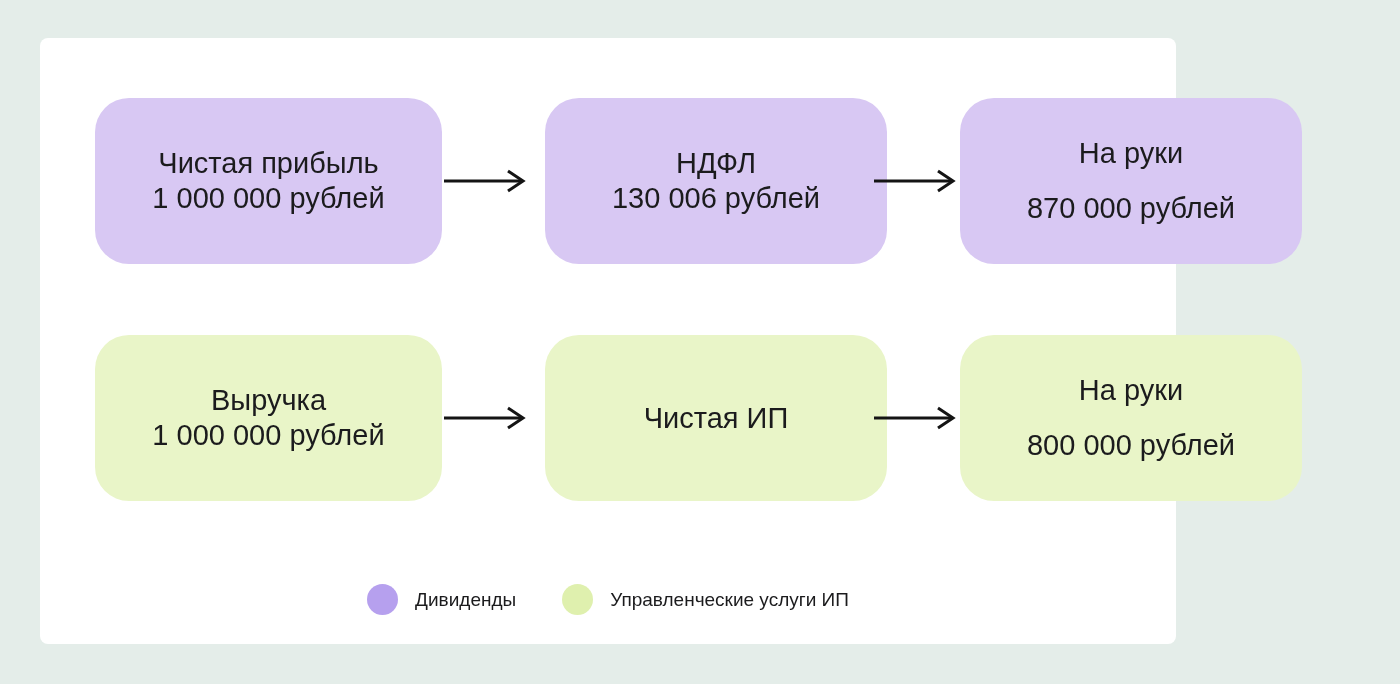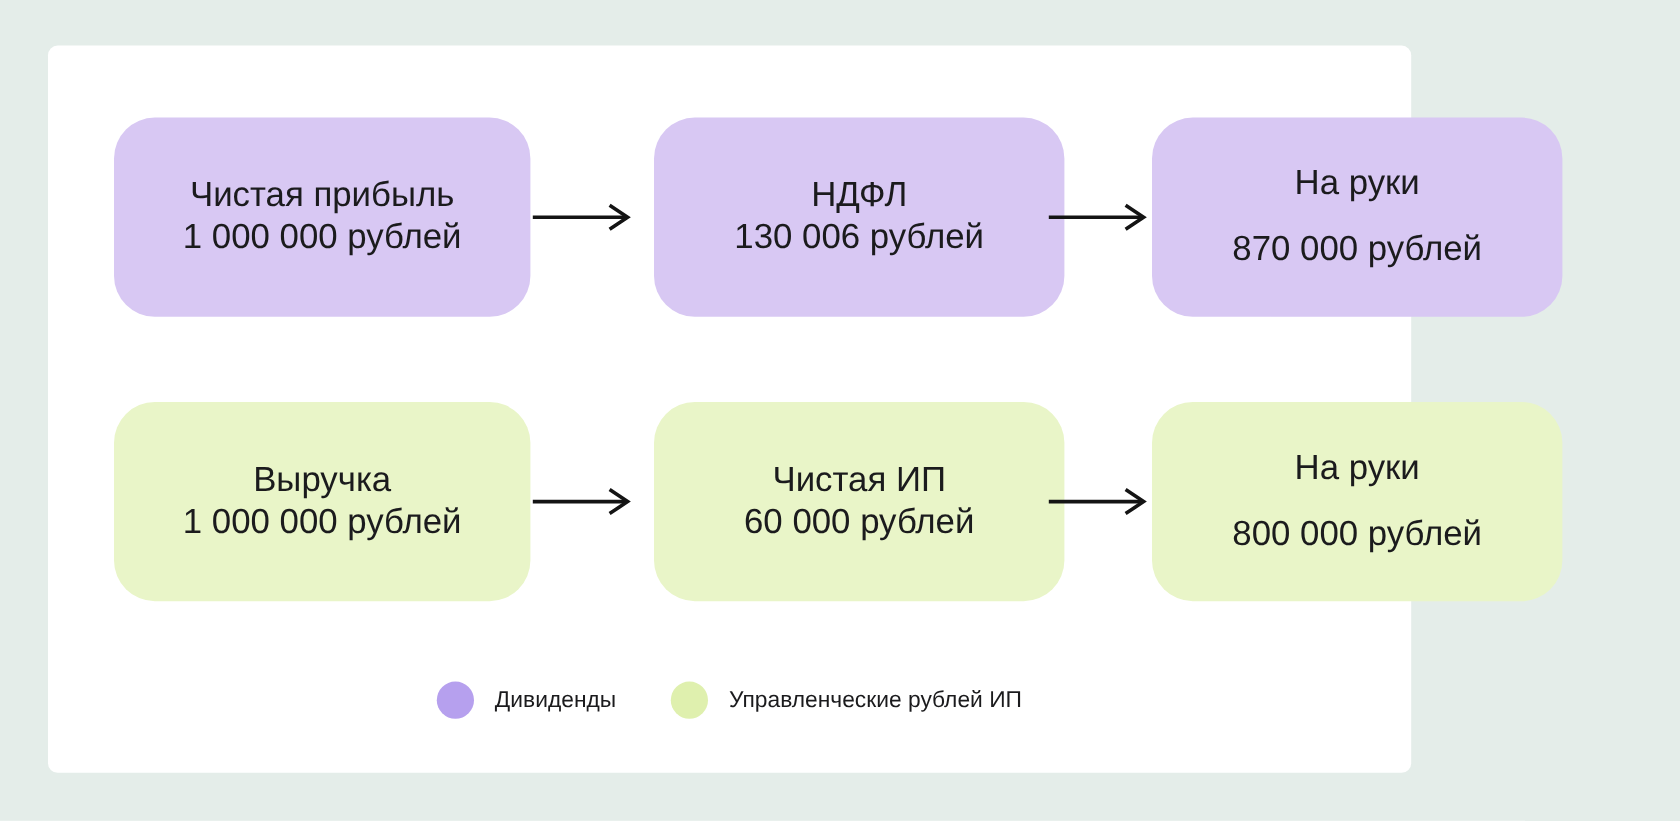--- a/index.html
+++ b/index.html
@@ -44,21 +44,21 @@
     position:absolute; width:84px; height:28px;
   }
   .a1{left:403px;} .a2{left:833px;}
   .ar1{top:129px;} .ar2{top:366px;}
   .arrow svg{display:block;width:84px;height:28px;}
   .arrow line, .arrow path{
     stroke:var(--arrow); stroke-width:3; fill:none;
     stroke-linecap:butt; stroke-linejoin:miter;
   }
   .legend{
-    position:absolute; left:0; right:0; top:530px;
+    position:absolute; left:0; right:0; top:546px;
     display:flex; justify-content:center; align-items:center;
     gap:46px;
   }
   .legend-item{display:flex; align-items:center; gap:17px;}
   .dot{width:31px; height:31px; border-radius:50%;}
   .dot-purple{background:var(--purple-dot);}
   .dot-green{background:var(--green-dot);}
   .legend-label{font-size:19px; color:var(--text); white-space:nowrap;}
 </style>
 </head>
@@ -102,21 +102,20 @@
 
   <div class="arrow a1 ar2">
     <svg viewBox="0 0 84 28">
         <line x1="1" y1="14" x2="79" y2="14"></line>
         <path d="M65 4 L80 14 L65 24"></path>
       </svg>
   </div>
 
   <div class="box green r2 b2">
     <div>Чистая ИП</div>
-    <div>60 000 рублей</div>
   </div>
 
   <div class="arrow a2 ar2">
     <svg viewBox="0 0 84 28">
         <line x1="1" y1="14" x2="79" y2="14"></line>
         <path d="M65 4 L80 14 L65 24"></path>
       </svg>
   </div>
 
   <div class="box green r2 b3">
@@ -124,17 +123,17 @@
     <div>800 000 рублей</div>
   </div>
 
   <div class="legend">
     <div class="legend-item">
       <span class="dot dot-purple"></span>
       <span class="legend-label">Дивиденды</span>
     </div>
     <div class="legend-item">
       <span class="dot dot-green"></span>
-      <span class="legend-label">Управленческие рублей ИП</span>
+      <span class="legend-label">Управленческие услуги ИП</span>
     </div>
   </div>
 
 </div>
 
 </body></html>

